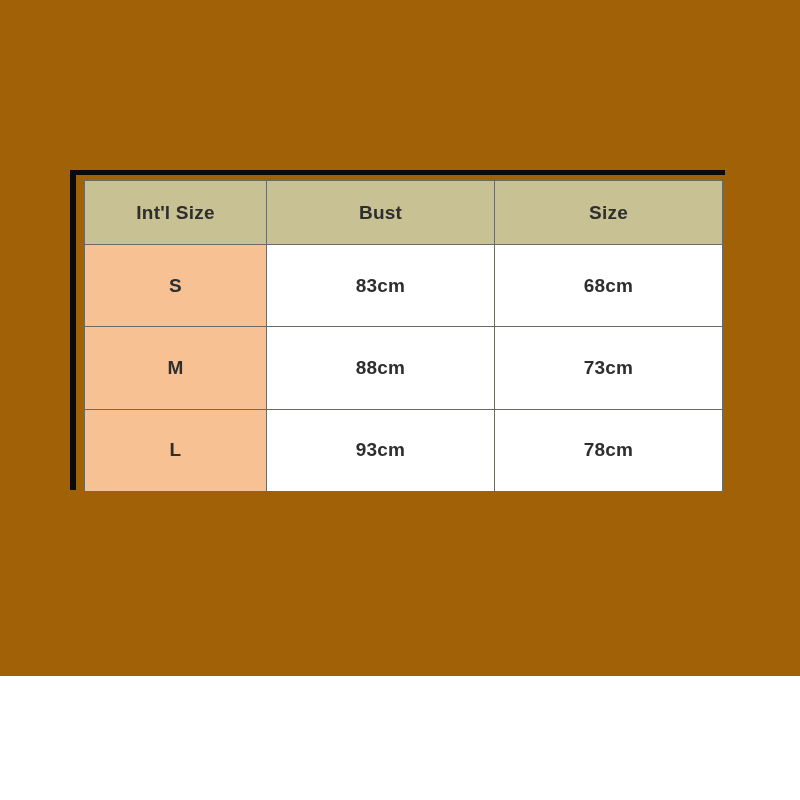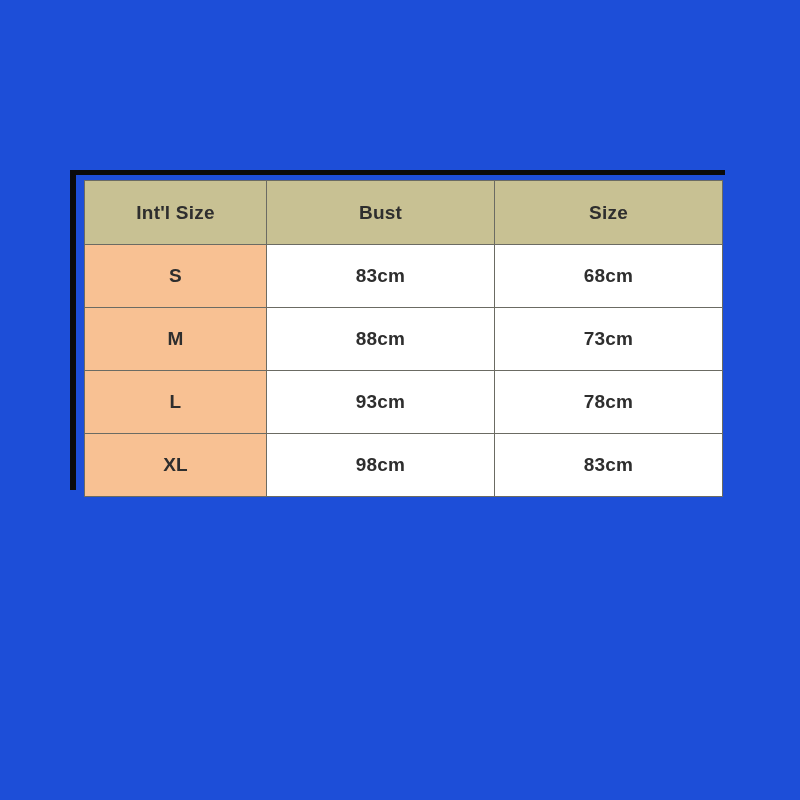--- a/index.html
+++ b/index.html
@@ -10,22 +10,22 @@
     width: 800px;
     height: 800px;
     background: #ffffff;
     font-family: "Liberation Sans", sans-serif;
     overflow: hidden;
   }
 
   #canvas {
     position: relative;
     width: 800px;
-    height: 800px;
-    background: #1d4ed8;
+    height: 676px;
+    background: #a16207;
   }
 
   
   .edge-top {
     position: absolute;
     left: 70px;
     top: 170px;
     width: 655px;
     height: 5px;
     background: #0a0a0a;
@@ -118,22 +118,17 @@
         <tr>
           <td class="size-cell">M</td>
           <td>88cm</td>
           <td>73cm</td>
         </tr>
         <tr>
           <td class="size-cell">L</td>
           <td>93cm</td>
           <td>78cm</td>
         </tr>
-        <tr>
-          <td class="size-cell">XL</td>
-          <td>98cm</td>
-          <td>83cm</td>
-        </tr>
       </tbody>
     </table>
   </div>
 
 </div>
 
 </body></html>

